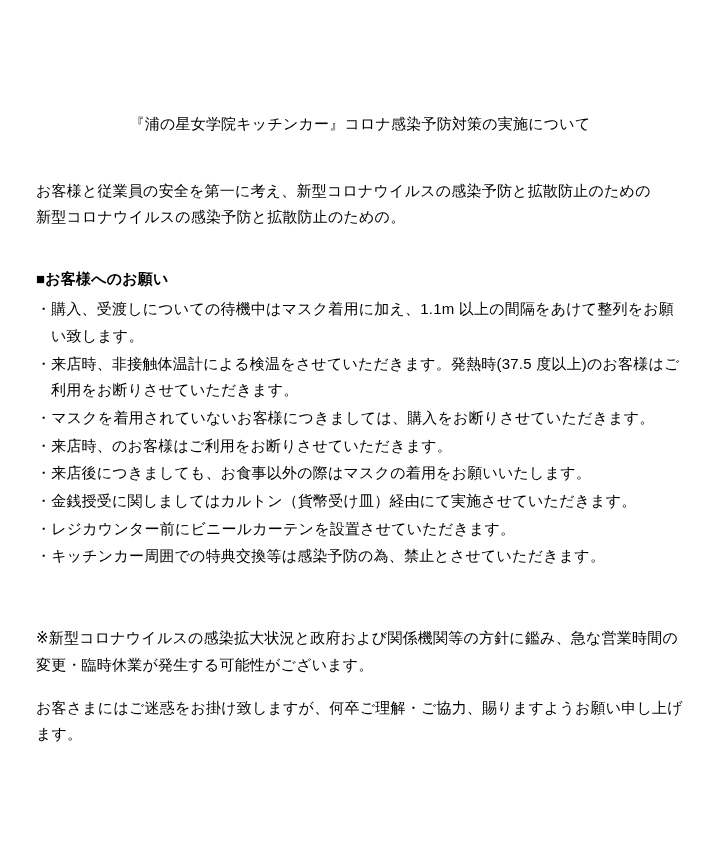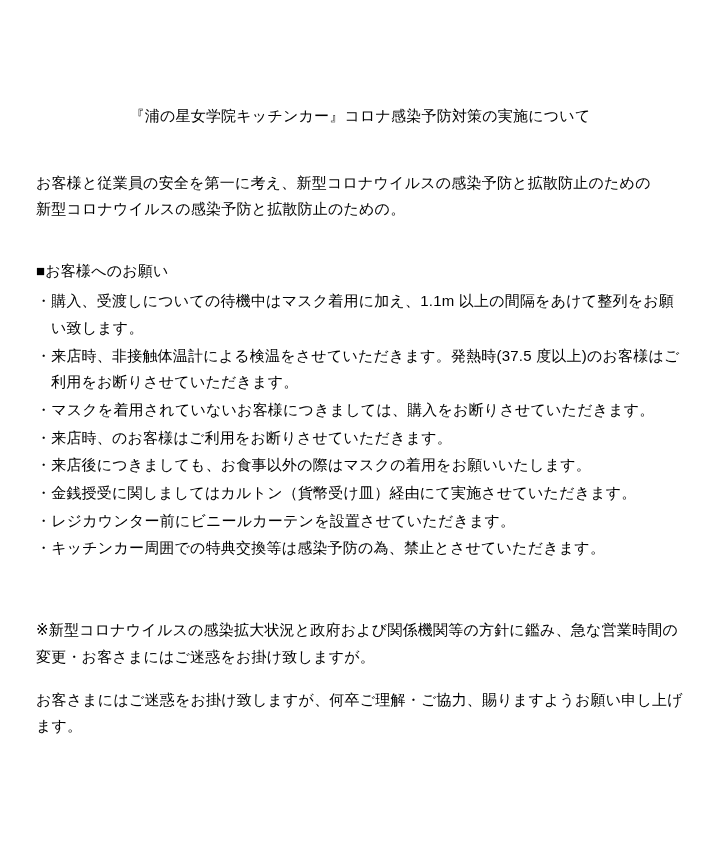--- a/index.html
+++ b/index.html
@@ -15,21 +15,21 @@
     -webkit-font-smoothing: antialiased;
   }
   .page {
     position: relative;
     width: 720px;
     height: 846px;
     box-sizing: border-box;
     padding: 0 36px;
   }
   .doc-title {
-    margin: 0;
+    margin: 8px;
     padding-top: 105px;
     text-align: center;
     font-size: 15px;
     font-weight: normal;
     letter-spacing: 0.2px;
     line-height: 1.5;
   }
   .intro {
     margin-top: 42px;
     font-size: 15px;
@@ -40,20 +40,21 @@
     margin: 0;
   }
   .section {
     margin-top: 36px;
   }
   .section-heading {
     font-size: 15px;
     line-height: 1.75;
     letter-spacing: 0.2px;
     margin: 0 0 4px 0;
+    font-weight: bold;
   }
   .bullet-list {
     list-style: none;
     margin: 0;
     padding: 0;
   }
   .bullet-list li {
     font-size: 15px;
     line-height: 1.78;
     letter-spacing: 0.2px;
@@ -94,17 +95,17 @@
       <li>・マスクを着用されていないお客様につきましては、購入をお断りさせていただきます。</li>
       <li>・来店時、のお客様はご利用をお断りさせていただきます。</li>
       <li>・来店後につきましても、お食事以外の際はマスクの着用をお願いいたします。</li>
       <li>・金銭授受に関しましてはカルトン（貨幣受け皿）経由にて実施させていただきます。</li>
       <li>・レジカウンター前にビニールカーテンを設置させていただきます。</li>
       <li>・キッチンカー周囲での特典交換等は感染予防の為、禁止とさせていただきます。</li>
     </ul>
   </div>
 
   <div class="note">
-    <p>※新型コロナウイルスの感染拡大状況と政府および関係機関等の方針に鑑み、急な営業時間の変更・お客さまにはご迷惑をお掛け致しますが。</p>
+    <p>※新型コロナウイルスの感染拡大状況と政府および関係機関等の方針に鑑み、急な営業時間の変更・臨時休業が発生する可能性がございます。</p>
     <p>お客さまにはご迷惑をお掛け致しますが、何卒ご理解・ご協力、賜りますようお願い申し上げます。</p>
   </div>
 
 </div>
 
 </body></html>

